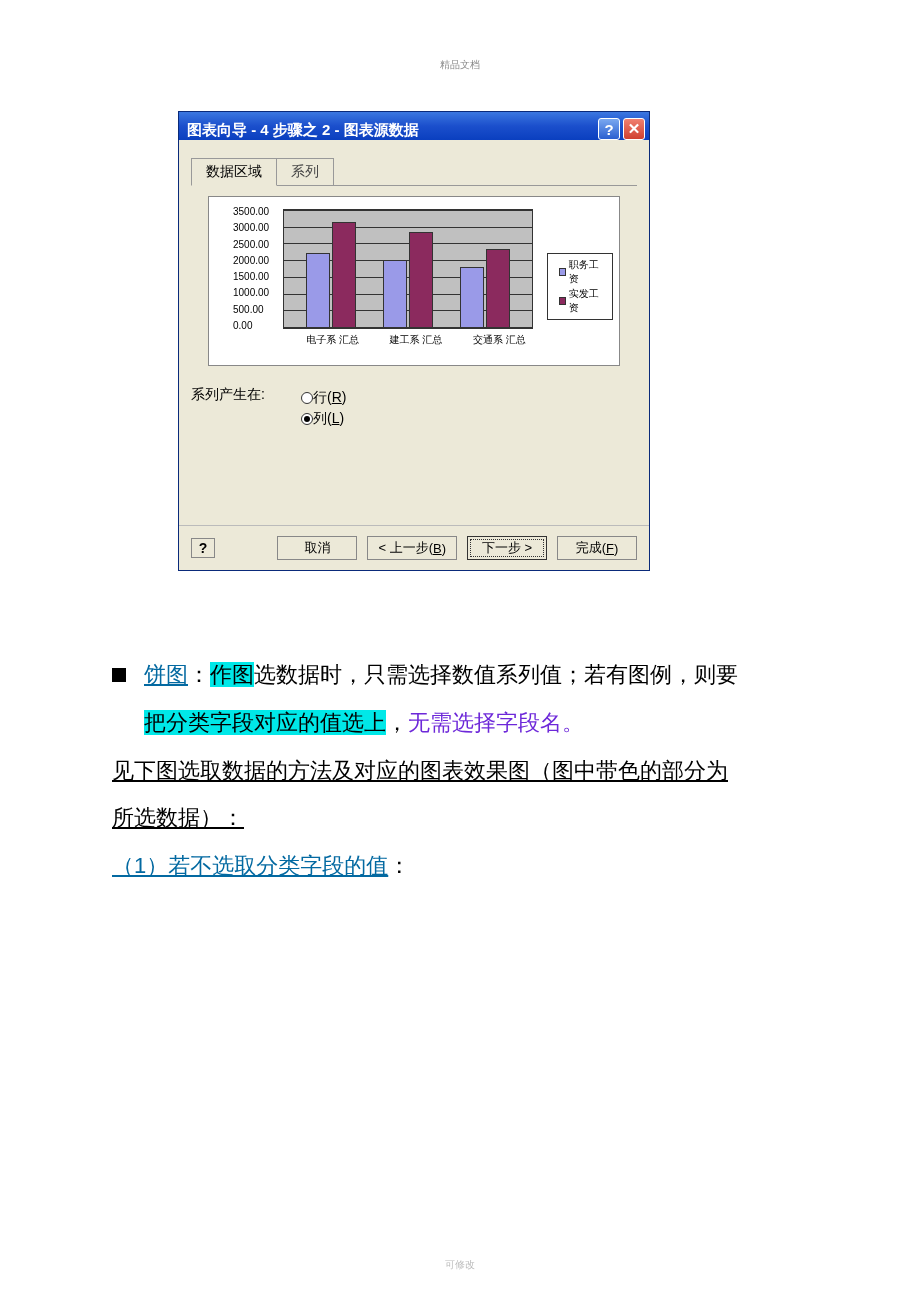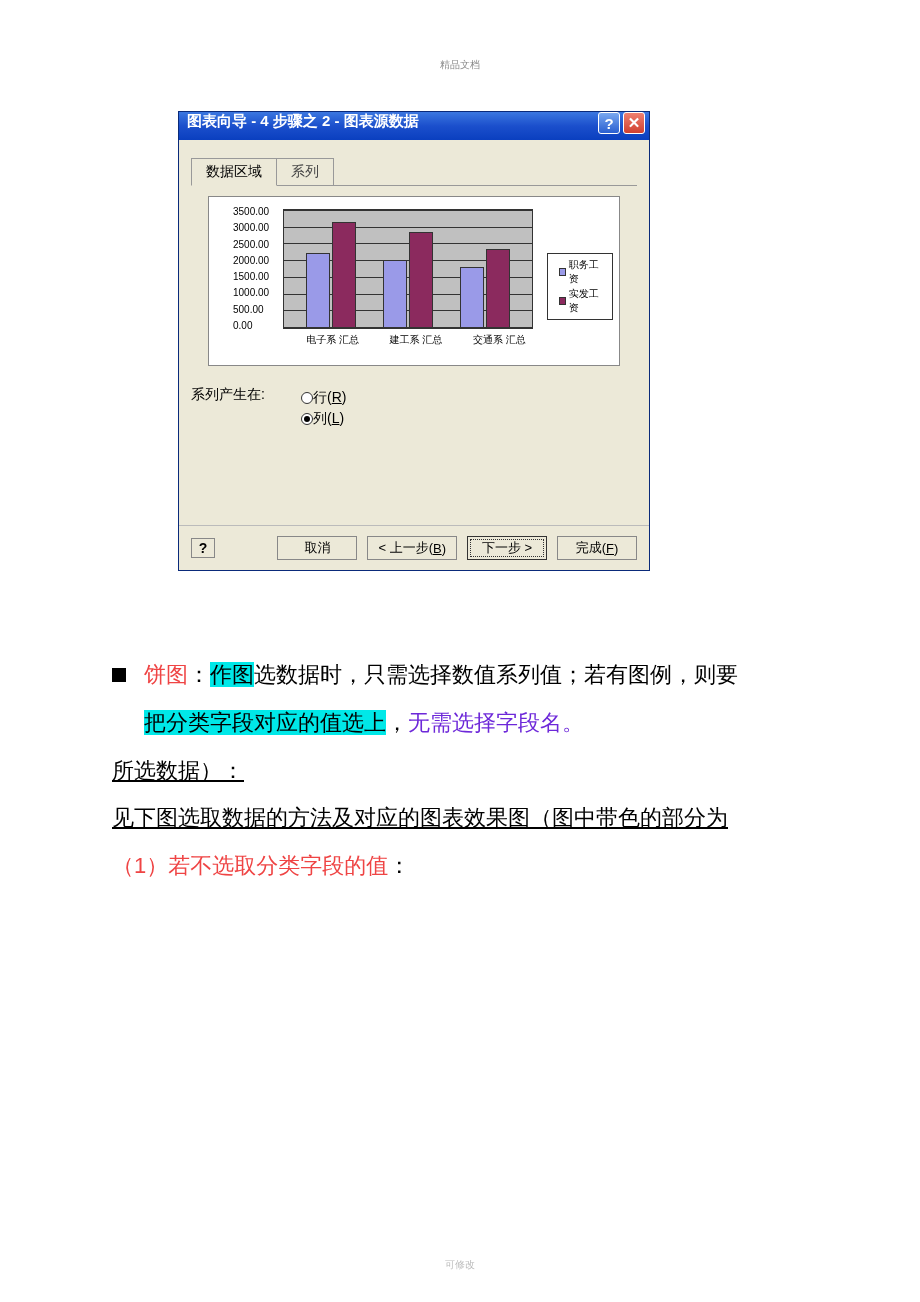--- a/index.html
+++ b/index.html
@@ -26,21 +26,21 @@
   }
   .dialog {
     border: 1px solid #0a2a7a;
     background: #ece9d8;
     width: 100%;
   }
   .titlebar {
     background: linear-gradient(to bottom, #3b77e0 0%, #1b4fcc 50%, #0a3fbf 100%);
     height: 28px;
     display: flex;
-    align-items: flex-start;
+    align-items: flex-end;
     padding: 0 4px 0 8px;
     color: #fff;
     font-size: 15px;
     font-weight: bold;
   }
   .titlebar-text { flex: 1; }
   .titlebar-btn {
     width: 22px;
     height: 22px;
     border: 1px solid #fff;
@@ -233,21 +233,21 @@
   .doc-text p { margin-bottom: 6px; }
   .bullet-line { display: flex; }
   .bullet-sq {
     width: 14px; height: 14px;
     background: #000;
     margin-top: 14px;
     margin-right: 18px;
     flex-shrink: 0;
   }
   .indent { margin-left: 32px; }
-  .c-blue { color: #ef4444; }
+  .c-blue { color: #0369a1; text-decoration: underline; }
   .hl-cyan { background: #00e8e8; }
   .c-red { color: #6d28d9; }
   .u-line { text-decoration: underline; }
   .bottom-label {
     position: absolute;
     bottom: 30px;
     left: 50%;
     transform: translateX(-50%);
     font-size: 10px;
     color: #bbb;
@@ -365,23 +365,23 @@
   <div class="bullet-line">
     <span class="bullet-sq"></span>
     <p>
       <span class="c-blue">饼图</span><span>：</span><span class="hl-cyan">作图</span><span>选数据时，只需选择数值系列值；若有图例，则要</span>
     </p>
   </div>
   <p class="indent">
     <span class="hl-cyan">把分类字段对应的值选上</span><span>，</span><span class="c-red">无需选择字段名。</span>
   </p>
   <p>
-    <span class="u-line">所选数据）：</span>
+    <span class="u-line">见下图选取数据的方法及对应的图表效果图（图中带色的部分为</span>
   </p>
   <p>
-    <span class="u-line">见下图选取数据的方法及对应的图表效果图（图中带色的部分为</span>
+    <span class="u-line">所选数据）：</span>
   </p>
   <p>
     <span class="c-blue">（1）若不选取分类字段的值</span><span>：</span>
   </p>
 </div>
 
 <div class="bottom-label">可修改</div>
 
 </body></html>

